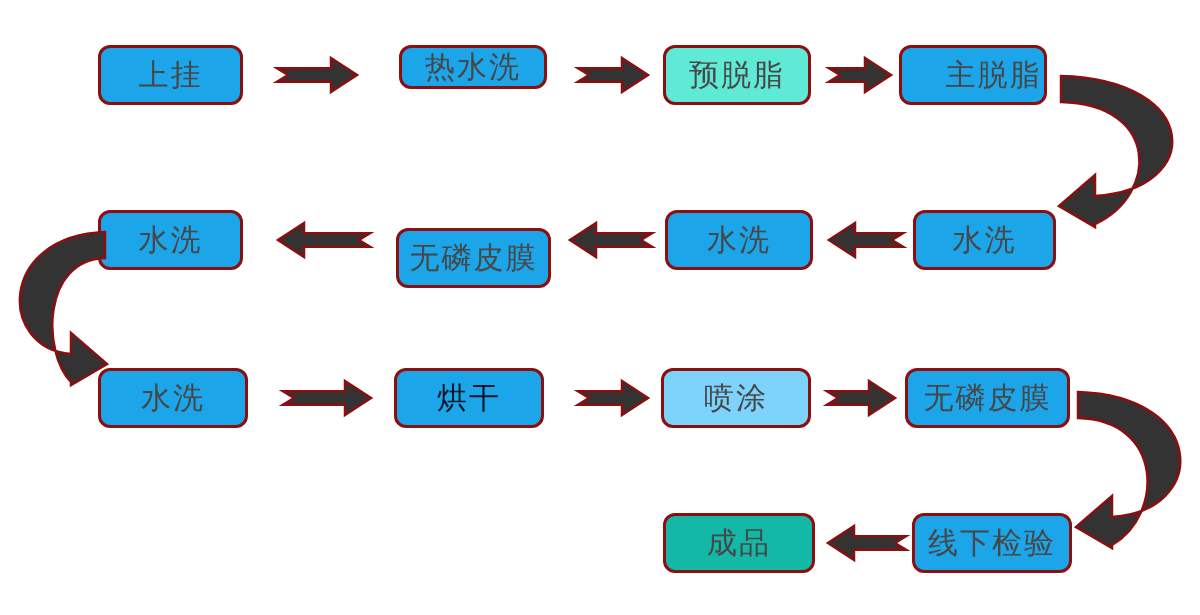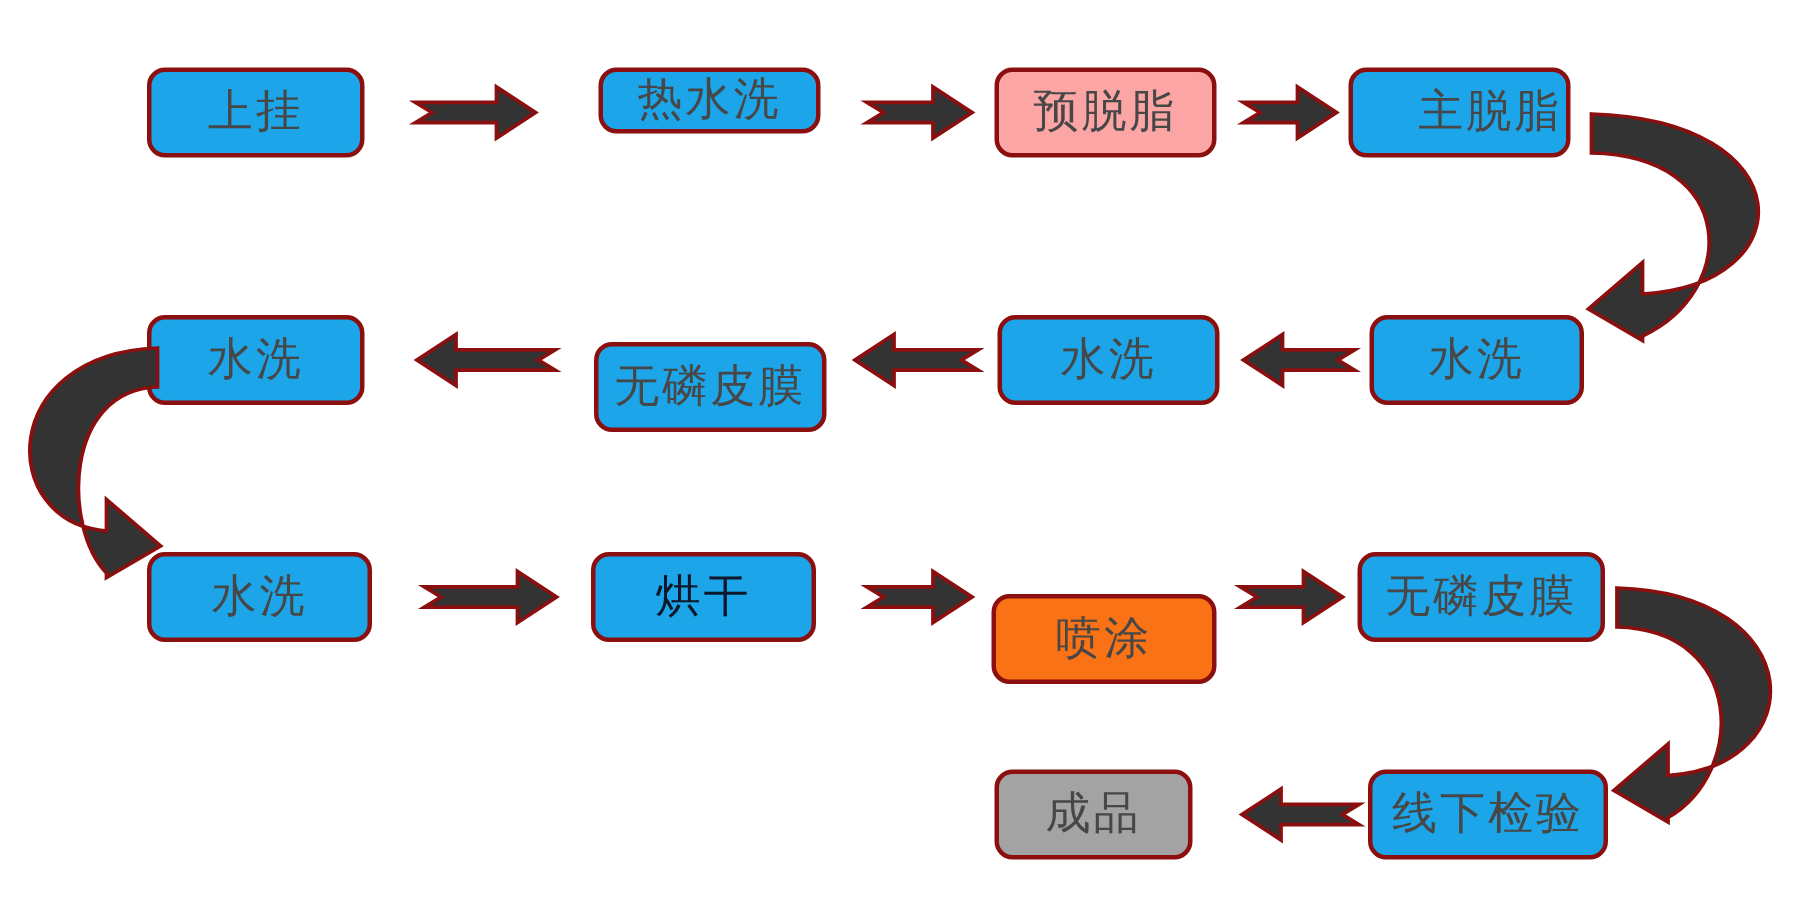--- a/index.html
+++ b/index.html
@@ -40,31 +40,31 @@
   .arrow svg { display: block; overflow: visible; }
   .curve { position: absolute; }
   .curve svg { display: block; overflow: visible; }
 </style>
 </head>
 <body>
 
 <div id="canvas">
     <div class="node" style="left: 98px; top: 45px; width: 145px; height: 60px; background: rgb(28, 165, 232); border-color: rgb(139, 15, 15); color: rgb(71, 71, 71);">上挂</div>
     <div class="node" style="left: 399px; top: 45px; width: 148px; height: 44px; background: rgb(28, 165, 232); border-color: rgb(139, 15, 15); color: rgb(71, 71, 71);">热水洗</div>
-    <div class="node" style="left: 663px; top: 45px; width: 148px; height: 60px; background: #fca5a5; border-color: rgb(139, 15, 15); color: rgb(71, 71, 71);">预脱脂</div>
+    <div class="node" style="left: 663px; top: 45px; width: 148px; height: 60px; background: #5eead4; border-color: rgb(139, 15, 15); color: rgb(71, 71, 71);">预脱脂</div>
     <div class="node" style="left: 899px; top: 45px; width: 148px; height: 60px; background: rgb(28, 165, 232); border-color: rgb(139, 15, 15); color: rgb(71, 71, 71); padding-left: 41px;">主脱脂</div>
     <div class="node" style="left: 98px; top: 210px; width: 145px; height: 60px; background: rgb(28, 165, 232); border-color: rgb(139, 15, 15); color: rgb(71, 71, 71);">水洗</div>
     <div class="node" style="left: 396px; top: 210px; width: 155px; height: 60px; background: rgb(28, 165, 232); border-color: rgb(139, 15, 15); color: rgb(71, 71, 71); margin-top: 18px;">无磷皮膜</div>
     <div class="node" style="left: 665px; top: 210px; width: 148px; height: 60px; background: rgb(28, 165, 232); border-color: rgb(139, 15, 15); color: rgb(71, 71, 71);">水洗</div>
     <div class="node" style="left: 913px; top: 210px; width: 143px; height: 60px; background: rgb(28, 165, 232); border-color: rgb(139, 15, 15); color: rgb(71, 71, 71);">水洗</div>
     <div class="node" style="left: 98px; top: 368px; width: 150px; height: 60px; background: rgb(28, 165, 232); border-color: rgb(139, 15, 15); color: rgb(71, 71, 71);">水洗</div>
     <div class="node" style="left: 394px; top: 368px; width: 150px; height: 60px; background: rgb(28, 165, 232); border-color: rgb(139, 15, 15); color: #0f172a;">烘干</div>
-    <div class="node" style="left: 661px; top: 368px; width: 150px; height: 60px; background: #f97316; border-color: rgb(139, 15, 15); color: rgb(71, 71, 71); margin-top: 28px;">喷涂</div>
+    <div class="node" style="left: 661px; top: 368px; width: 150px; height: 60px; background: #7dd3fc; border-color: rgb(139, 15, 15); color: rgb(71, 71, 71);">喷涂</div>
     <div class="node" style="left: 905px; top: 368px; width: 165px; height: 60px; background: rgb(28, 165, 232); border-color: rgb(139, 15, 15); color: rgb(71, 71, 71);">无磷皮膜</div>
-    <div class="node" style="left: 663px; top: 513px; width: 132px; height: 60px; background: #a3a3a3; border-color: rgb(139, 15, 15); color: rgb(71, 71, 71);">成品</div>
+    <div class="node" style="left: 663px; top: 513px; width: 152px; height: 60px; background: #14b8a6; border-color: rgb(139, 15, 15); color: rgb(71, 71, 71);">成品</div>
     <div class="node" style="left: 912px; top: 513px; width: 160px; height: 60px; background: rgb(28, 165, 232); border-color: rgb(139, 15, 15); color: rgb(71, 71, 71);">线下检验</div>
     <div class="arrow" style="left: 277px; top: 58px; width: 80px; height: 34px;">
       <svg width="80" height="34" viewBox="0 0 80 34">
         <polygon points="0.0,10.2 11.0,17.0 0.0,23.8 54.0,23.8 54.0,34.0 80.0,17.0 54.0,0.0 54.0,10.2" fill="#333333" stroke="#8B0F0F" stroke-width="2.5" stroke-linejoin="miter"></polygon>
       </svg>
     </div>
     <div class="arrow" style="left: 578px; top: 58px; width: 70px; height: 34px;">
       <svg width="70" height="34" viewBox="0 0 70 34">
         <polygon points="0.0,10.2 11.0,17.0 0.0,23.8 44.0,23.8 44.0,34.0 70.0,17.0 44.0,0.0 44.0,10.2" fill="#333333" stroke="#8B0F0F" stroke-width="2.5" stroke-linejoin="miter"></polygon>
       </svg>

